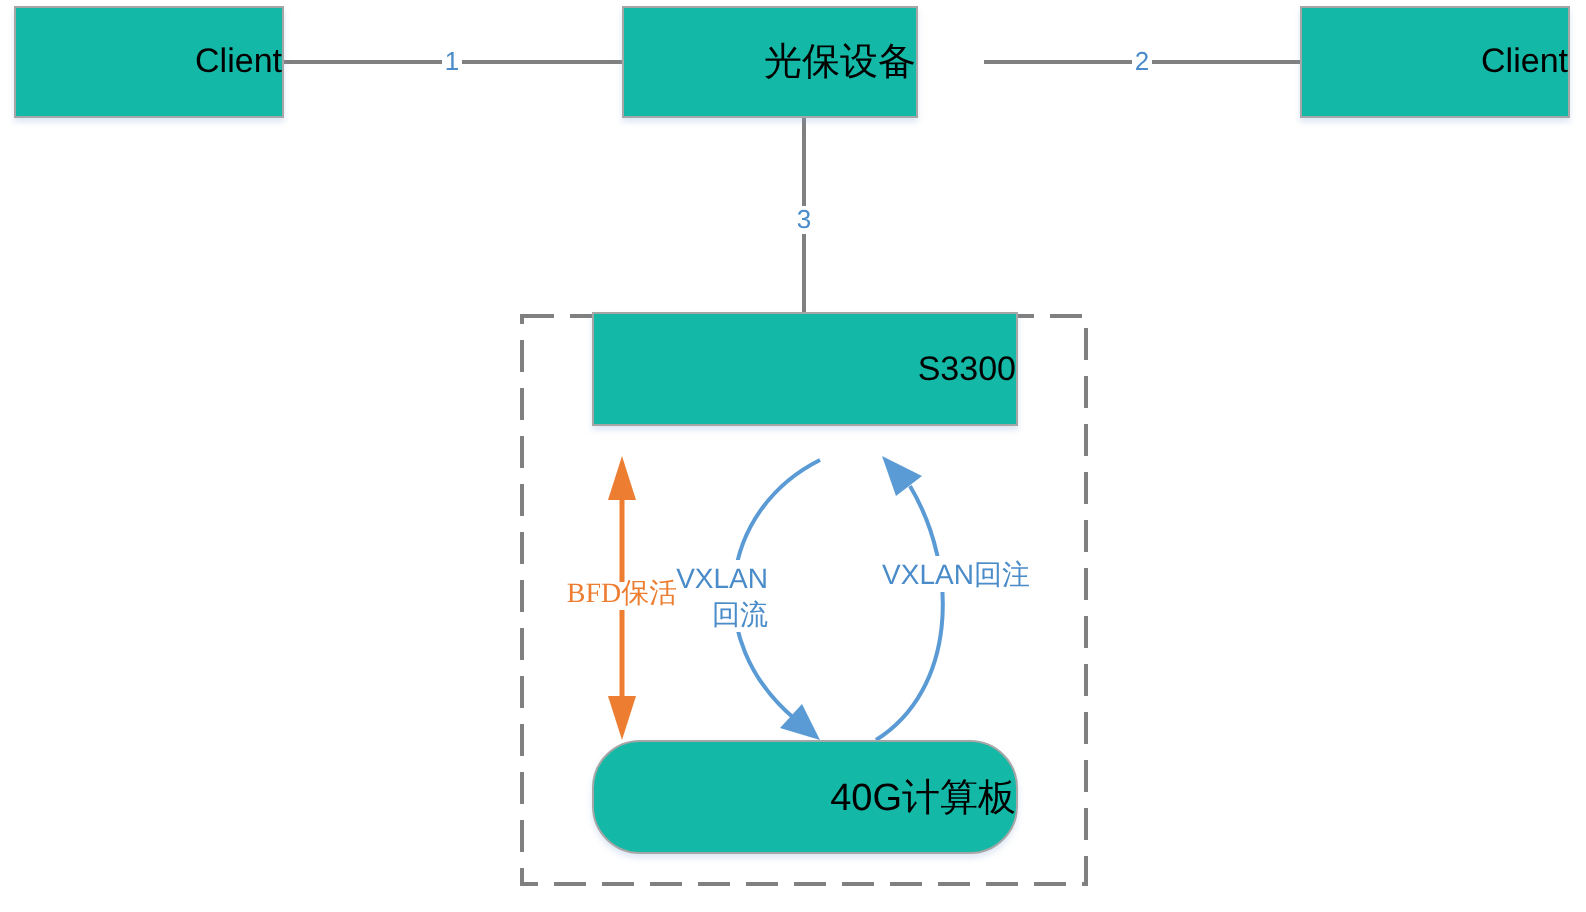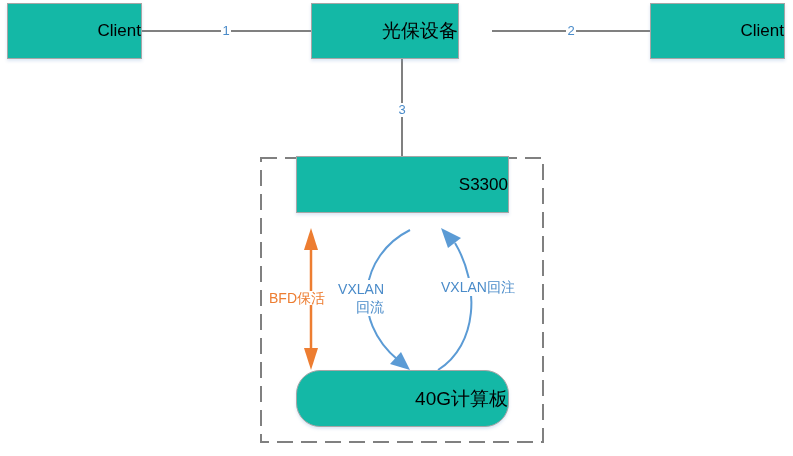--- a/index.html
+++ b/index.html
@@ -59,18 +59,18 @@
   <span>S3300</span>
 </div>
 <div class="node cn" style="left:296px;top:370px;width:213px;height:57px;border-radius:24px;">
   <span>40G计算板</span>
 </div>
 
 <div class="lbl" style="left:221px;top:24px;width:10px;">1</div>
 <div class="lbl" style="left:566px;top:24px;width:10px;">2</div>
 <div class="lbl" style="left:397px;top:103px;width:10px;">3</div>
 
-<div class="lbl orange" style="left:268px;top:291px;width:58px;">BFD保活</div>
+<div class="lbl orange" style="left:282px;top:291px;width:58px;font-family:Liberation Serif, serif;">BFD保活</div>
 <div class="lbl blue" style="left:338px;top:280px;width:46px;text-align:right;">
   <div>VXLAN</div>
   <div>回流</div>
 </div>
 <div class="lbl blue" style="left:439px;top:278px;width:78px;">VXLAN回注</div>
 
 </body></html>

